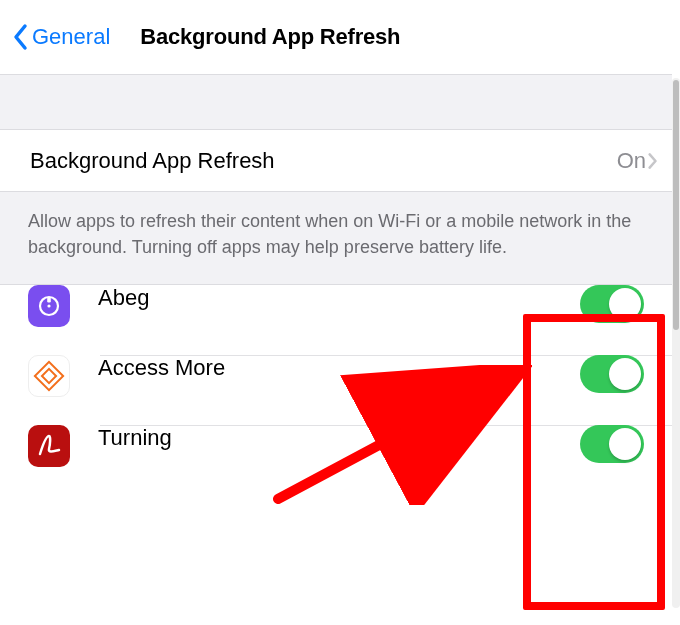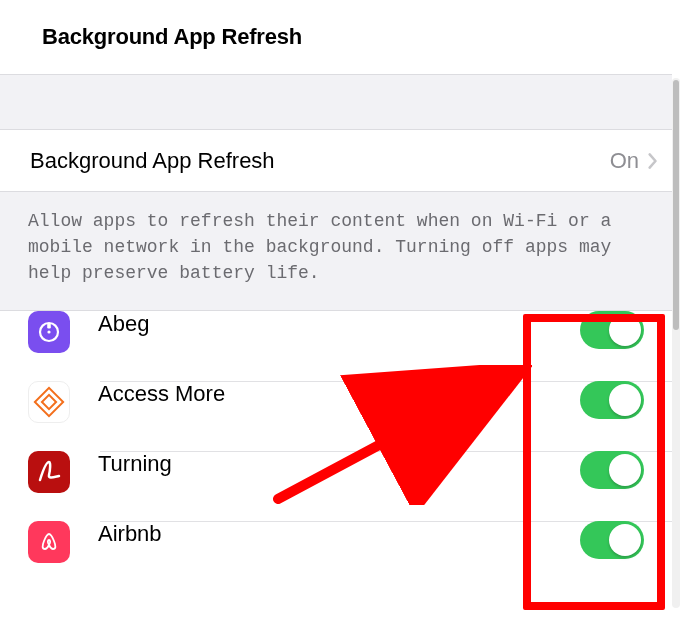--- a/index.html
+++ b/index.html
@@ -64,32 +64,31 @@
       color: #000;
     }
     .main-row-right {
       display: flex;
       align-items: center;
       color: #8e8e93;
     }
     .main-row-value {
       font-size: 22px;
       color: #8e8e93;
-      margin-right: 9px;
+      margin-right: 2px;
     }
     .chevron svg { width: 10px; height: 22px; display:block; }
     
     .footer-text {
       padding: 16px 28px 24px 28px;
       background: #f2f2f5;
       border-bottom: 1px solid #dcdce0;
       color: #6b6b70;
       font-size: 18px;
       line-height: 1.45;
-      font-family: Liberation Mono, monospace;
     }
     
     .apps {
       background: #fff;
     }
     .app-row {
       display: flex;
       height: 70px;
       padding: 0 28px;
       position: relative;
@@ -185,20 +184,28 @@
       background: #bdbdbd;
       border-radius: 3px;
     }
   </style>
 </head>
 <body>
 
 <div class="screen">
 
   <div class="navbar">
+    <div class="back">
+      <span>
+        <svg viewBox="0 0 18 28">
+            <polyline points="13,3 4,14 13,25" fill="none" stroke="#0a7aff" stroke-width="3.5" stroke-linecap="round" stroke-linejoin="round"></polyline>
+          </svg>
+      </span>
+      <span class="back-text">General</span>
+    </div>
     <div class="nav-title">Background App Refresh</div>
   </div>
 
   <div class="gap"></div>
 
   <div class="main-row">
     <div class="main-row-label">Background App Refresh</div>
     <div class="main-row-right">
       <span class="main-row-value">On</span>
       <span class="chevron">
@@ -247,31 +254,20 @@
         <svg viewBox="0 0 30 30">
             <path d="M6 23 C10 10, 13 5, 15 5 C17 5, 16 14, 15 18 C14 22, 20 20, 25 19" fill="none" stroke="#fff" stroke-width="2.5" stroke-linecap="round"></path>
           </svg>
       </div>
       <div class="app-name">Turning</div>
       <div class="switch">
           <div class="knob"></div>
         </div>
     </div>
 
-    <div class="app-row">
-      <div class="app-icon ic-airbnb">
-        <svg viewBox="0 0 28 28">
-            <path d="M14 6 C12 6 11 8 9 13 C7 18 7 21 10 21 C12 21 13 19 14 17 C15 19 16 21 18 21 C21 21 21 18 19 13 C17 8 16 6 14 6 Z M14 12 C15 12 16 14 14 17 C12 14 13 12 14 12 Z" fill="none" stroke="#fff" stroke-width="1.8" stroke-linejoin="round"></path>
-          </svg>
-      </div>
-      <div class="app-name">Airbnb</div>
-      <div class="switch">
-          <div class="knob"></div>
-        </div>
-    </div>
 
   </div>
 
 </div>
 
 <div class="scrollbar">
   <div class="scroll-thumb"></div>
 </div>
 
 <div class="annotation">

